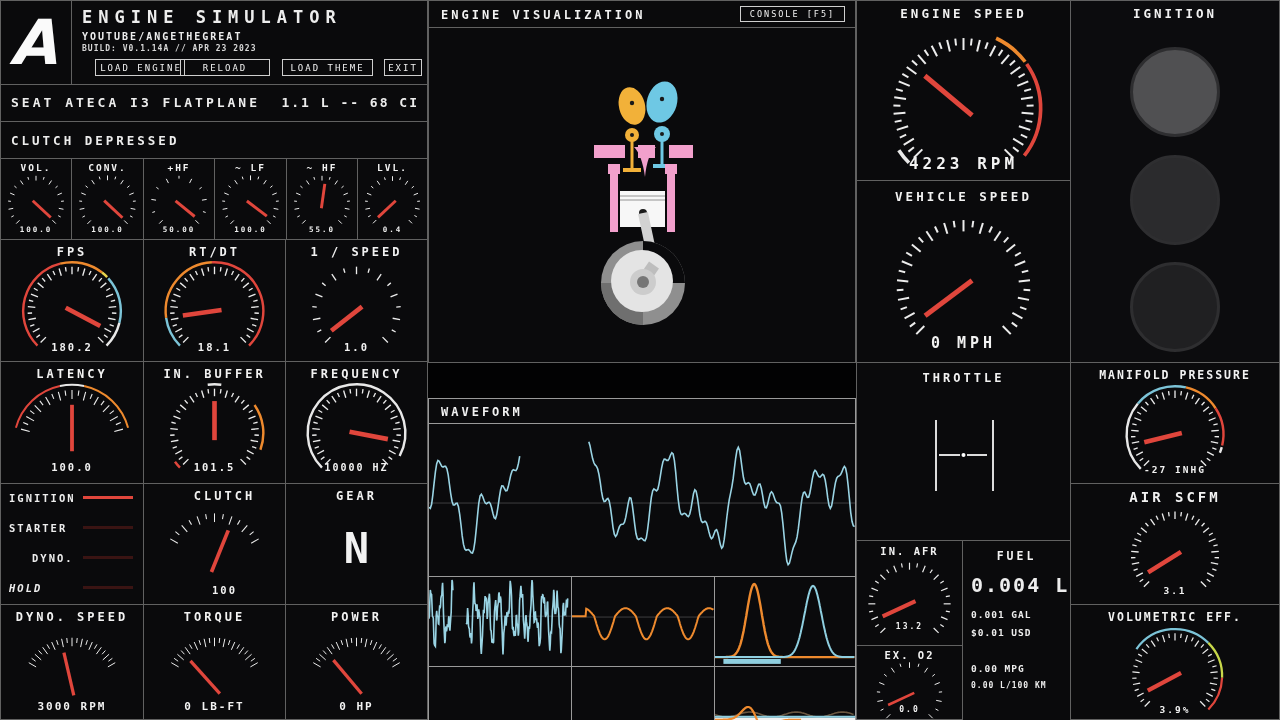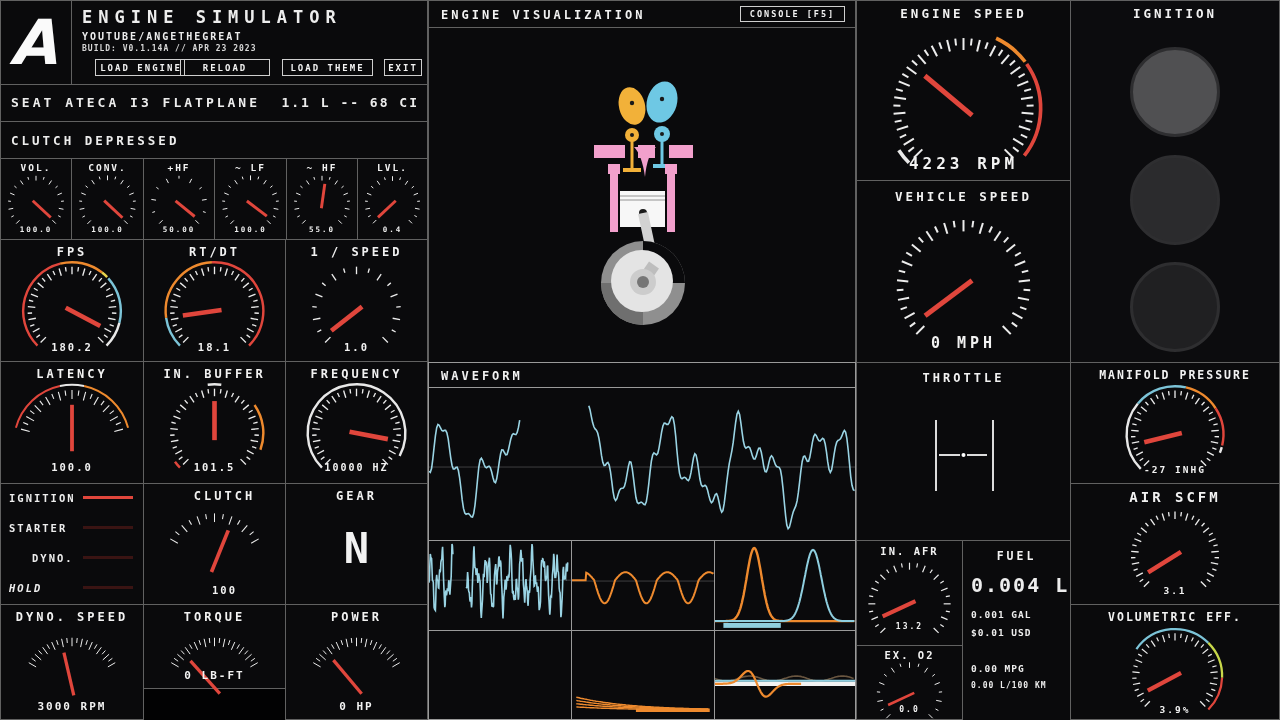--- a/index.html
+++ b/index.html
@@ -1,27 +1,27 @@
 <!DOCTYPE html>
 <html><head>
 <meta charset="utf-8">
 <style>
   html,body{margin:0;padding:0;background:#000;}
   .screen{position:relative;width:1280px;height:720px;background:#020203;overflow:hidden;
           font-family:"DejaVu Sans Mono",monospace;color:#ededed;}
   .p{position:absolute;background:#0a0a0c;border:1px solid #616161;box-sizing:border-box;}
-  .pw{border-color:#9a9a9a;}
+  .pw{border-color:#9a9a9a;margin-top:36px;}
   .t{position:absolute;top:5px;left:0;right:0;text-align:center;font-weight:700;
      letter-spacing:3px;font-size:12px;color:#f2f2f2;white-space:nowrap;z-index:3;}
   .tl{text-align:left;padding-left:12px;}
   .gc{position:absolute;left:0;top:0;right:0;bottom:0;z-index:1;}
   .gv{position:absolute;left:0;right:0;text-align:center;font-weight:700;color:#f2f2f2;
       letter-spacing:2px;z-index:3;white-space:nowrap;}
   .btn{position:absolute;border:1px solid #cfcfcf;color:#f2f2f2;background:transparent;
-       font-family:inherit;font-weight:700;font-size:9px;letter-spacing:2px;
+       font-family:inherit;font-weight:400;font-size:9px;letter-spacing:2px;
        display:flex;align-items:center;justify-content:center;white-space:nowrap;cursor:pointer;}
   .logoA{position:absolute;left:14px;top:6px;font-family:"DejaVu Sans",sans-serif;
          font-weight:700;font-style:italic;font-size:62px;line-height:72px;color:#fafafa;
          transform:skewX(-4deg);}
   .ind-label{position:absolute;left:8px;font-weight:700;font-size:10.5px;letter-spacing:2px;}
   .ind-line{position:absolute;right:10px;width:50px;height:3px;}
   .light{position:absolute;left:50%;transform:translateX(-50%);width:84px;height:84px;
          border-radius:50%;border:3px solid #2e2e30;}
   .fuel-line{position:absolute;left:8px;font-weight:700;letter-spacing:1px;white-space:nowrap;}
 </style>
@@ -477,21 +477,21 @@
           <line x1="95.96" y1="25.40801184308082" x2="93.464" y2="29.73121065877273" stroke="#ececec" stroke-width="1"></line>
           <line x1="100.34223979444026" y1="28.253871640802622" x2="95.35405902938541" y2="35.11951346186618" stroke="#ececec" stroke-width="1"></line>
           <line x1="104.40299986943421" y1="31.54221031216848" x2="101.06269988249079" y2="35.251989280951626" stroke="#ececec" stroke-width="1"></line>
           <line x1="108.09778968783152" y1="35.2370001305658" x2="101.79116544090016" y2="40.91551010836962" stroke="#ececec" stroke-width="1"></line>
           <line x1="111.38612835919739" y1="39.29776020555974" x2="107.34751552327765" y2="42.23198418500377" stroke="#ececec" stroke-width="1"></line>
           <line x1="114.23198815691919" y1="43.67999999999999" x2="106.88255017024292" y2="47.923199999999994" stroke="#ececec" stroke-width="1"></line>
           <line x1="72.79672906125532" y1="76.42248858145263" x2="62.91471922435107" y2="33.618801383463165" stroke="#e0463c" stroke-width="3.2760000000000002"></line>
         </svg></div>
     <div class="gv" style="bottom:6px;font-size:11px;">3000 RPM</div>
   </div>
-  <div class="p" style="left:143px;top:604px;width:143px;height:85px;">
+  <div class="p" style="left:143px;top:604px;width:143px;height:116px;">
     <div class="t">TORQUE</div>
     <div class="gc" style="top:14px;bottom:22px;"><svg width="141" height="78">
           <line x1="27.26801184308082" y1="43.67999999999999" x2="34.617449829757085" y2="47.923199999999994" stroke="#ececec" stroke-width="1"></line>
           <line x1="30.11387164080262" y1="39.29776020555974" x2="34.15248447672236" y2="42.23198418500377" stroke="#ececec" stroke-width="1"></line>
           <line x1="33.40221031216848" y1="35.2370001305658" x2="39.70883455909984" y2="40.91551010836962" stroke="#ececec" stroke-width="1"></line>
           <line x1="37.097000130565796" y1="31.54221031216848" x2="40.43730011750921" y2="35.251989280951626" stroke="#ececec" stroke-width="1"></line>
           <line x1="41.15776020555974" y1="28.253871640802622" x2="46.14594097061459" y2="35.11951346186618" stroke="#ececec" stroke-width="1"></line>
           <line x1="45.540000000000006" y1="25.40801184308082" x2="48.036" y2="29.73121065877273" stroke="#ececec" stroke-width="1"></line>
           <line x1="50.195706777656056" y1="23.03581075448136" x2="53.64743662545453" y2="30.788522926219535" stroke="#ececec" stroke-width="1"></line>
           <line x1="55.07387164080262" y1="21.163258706545932" x2="56.61648447672236" y2="25.910932835891337" stroke="#ececec" stroke-width="1"></line>

